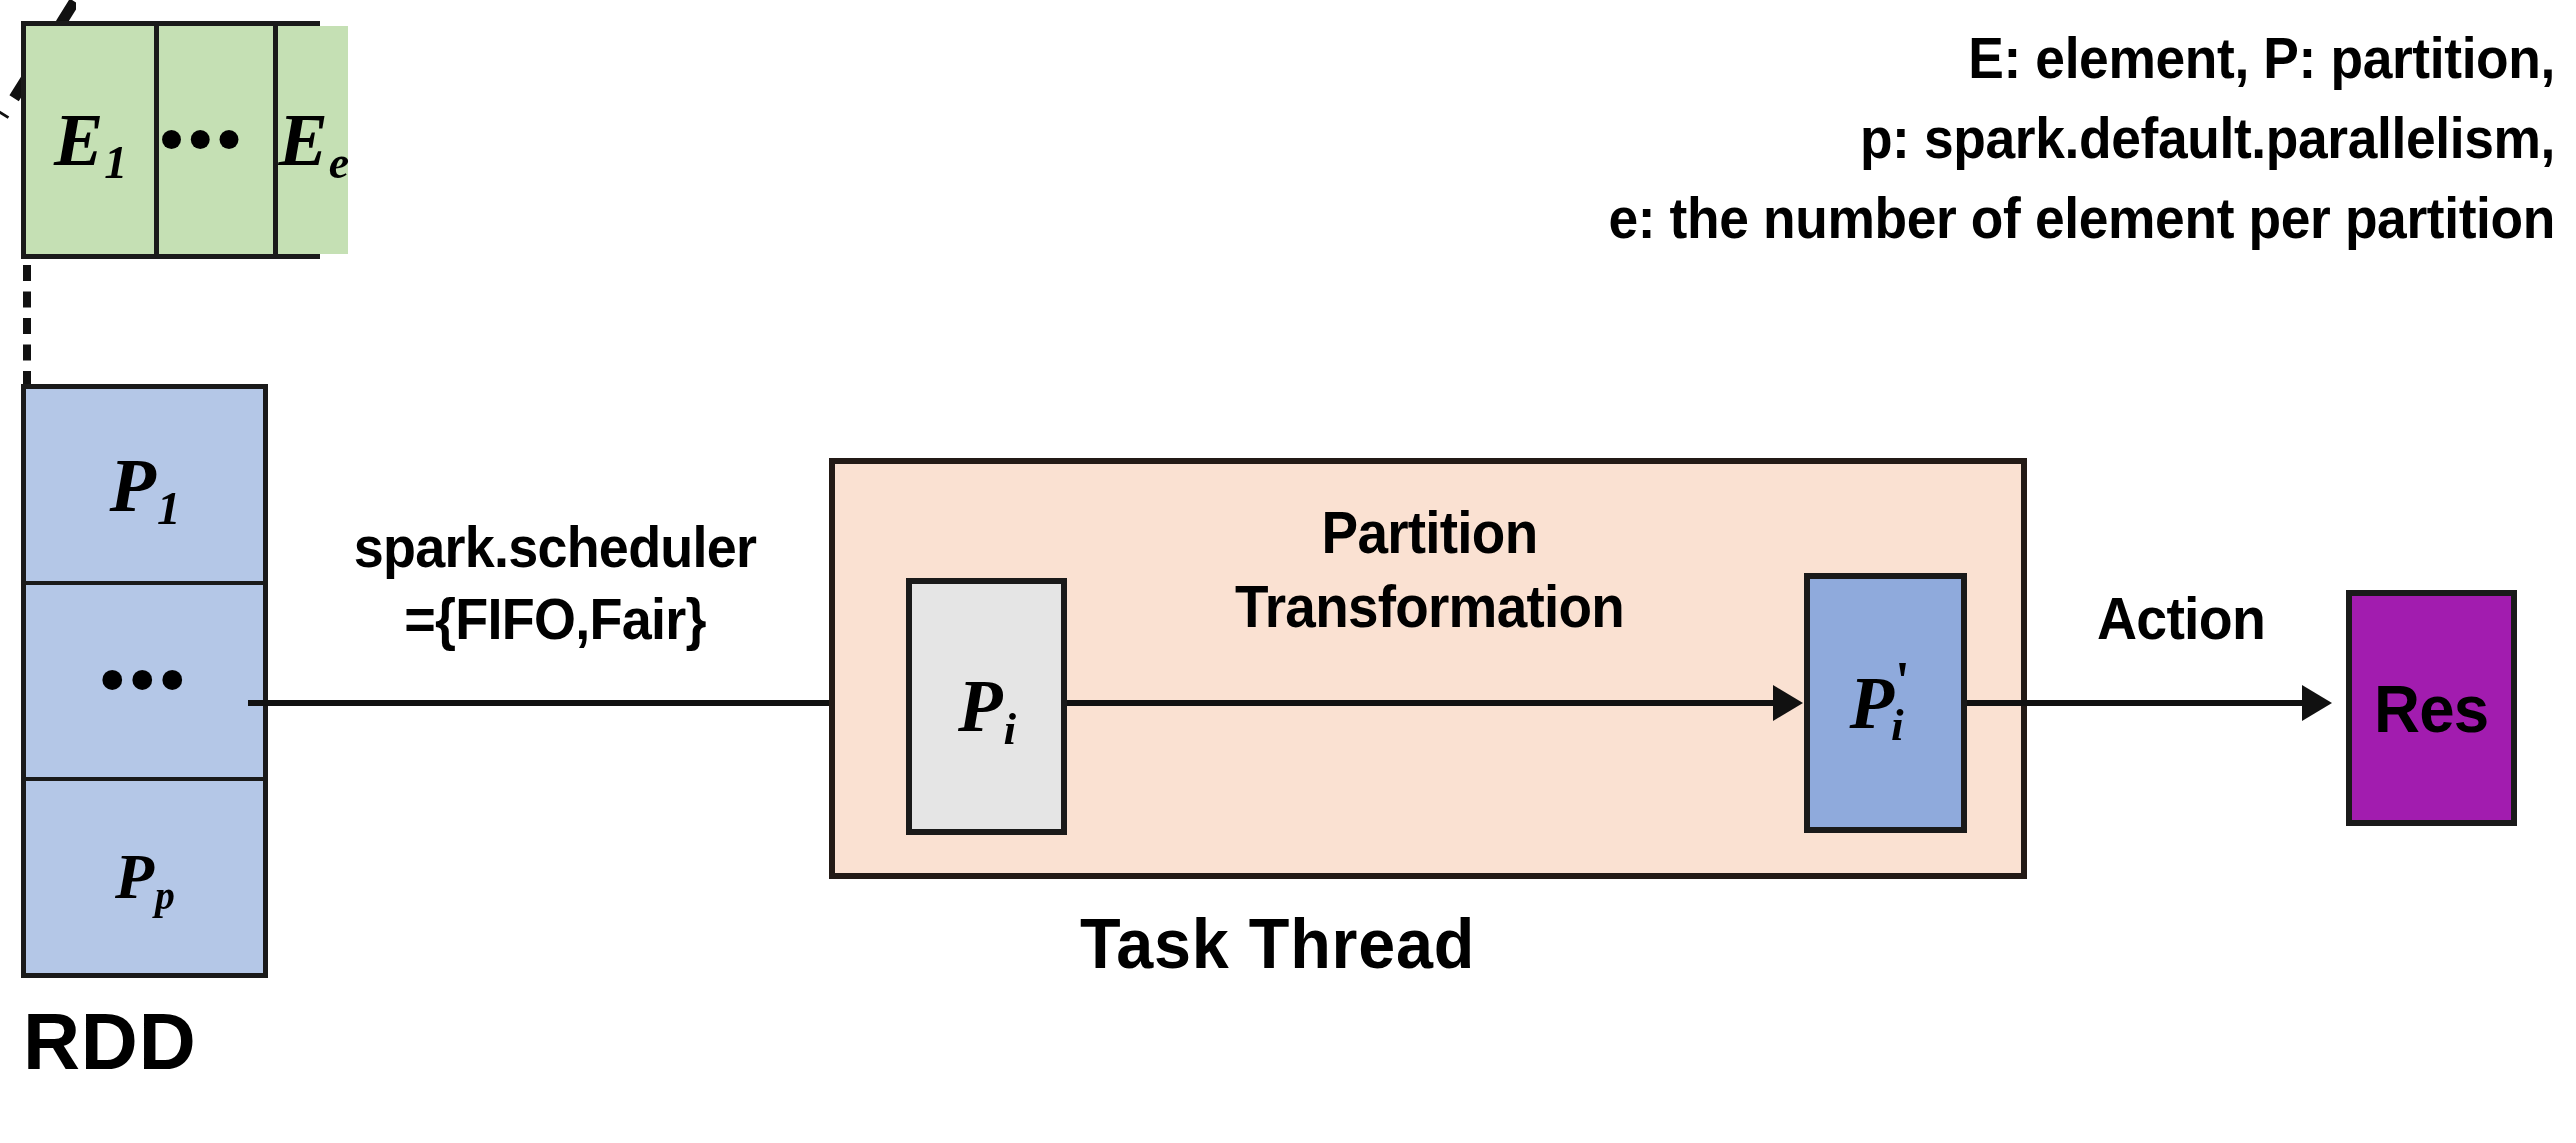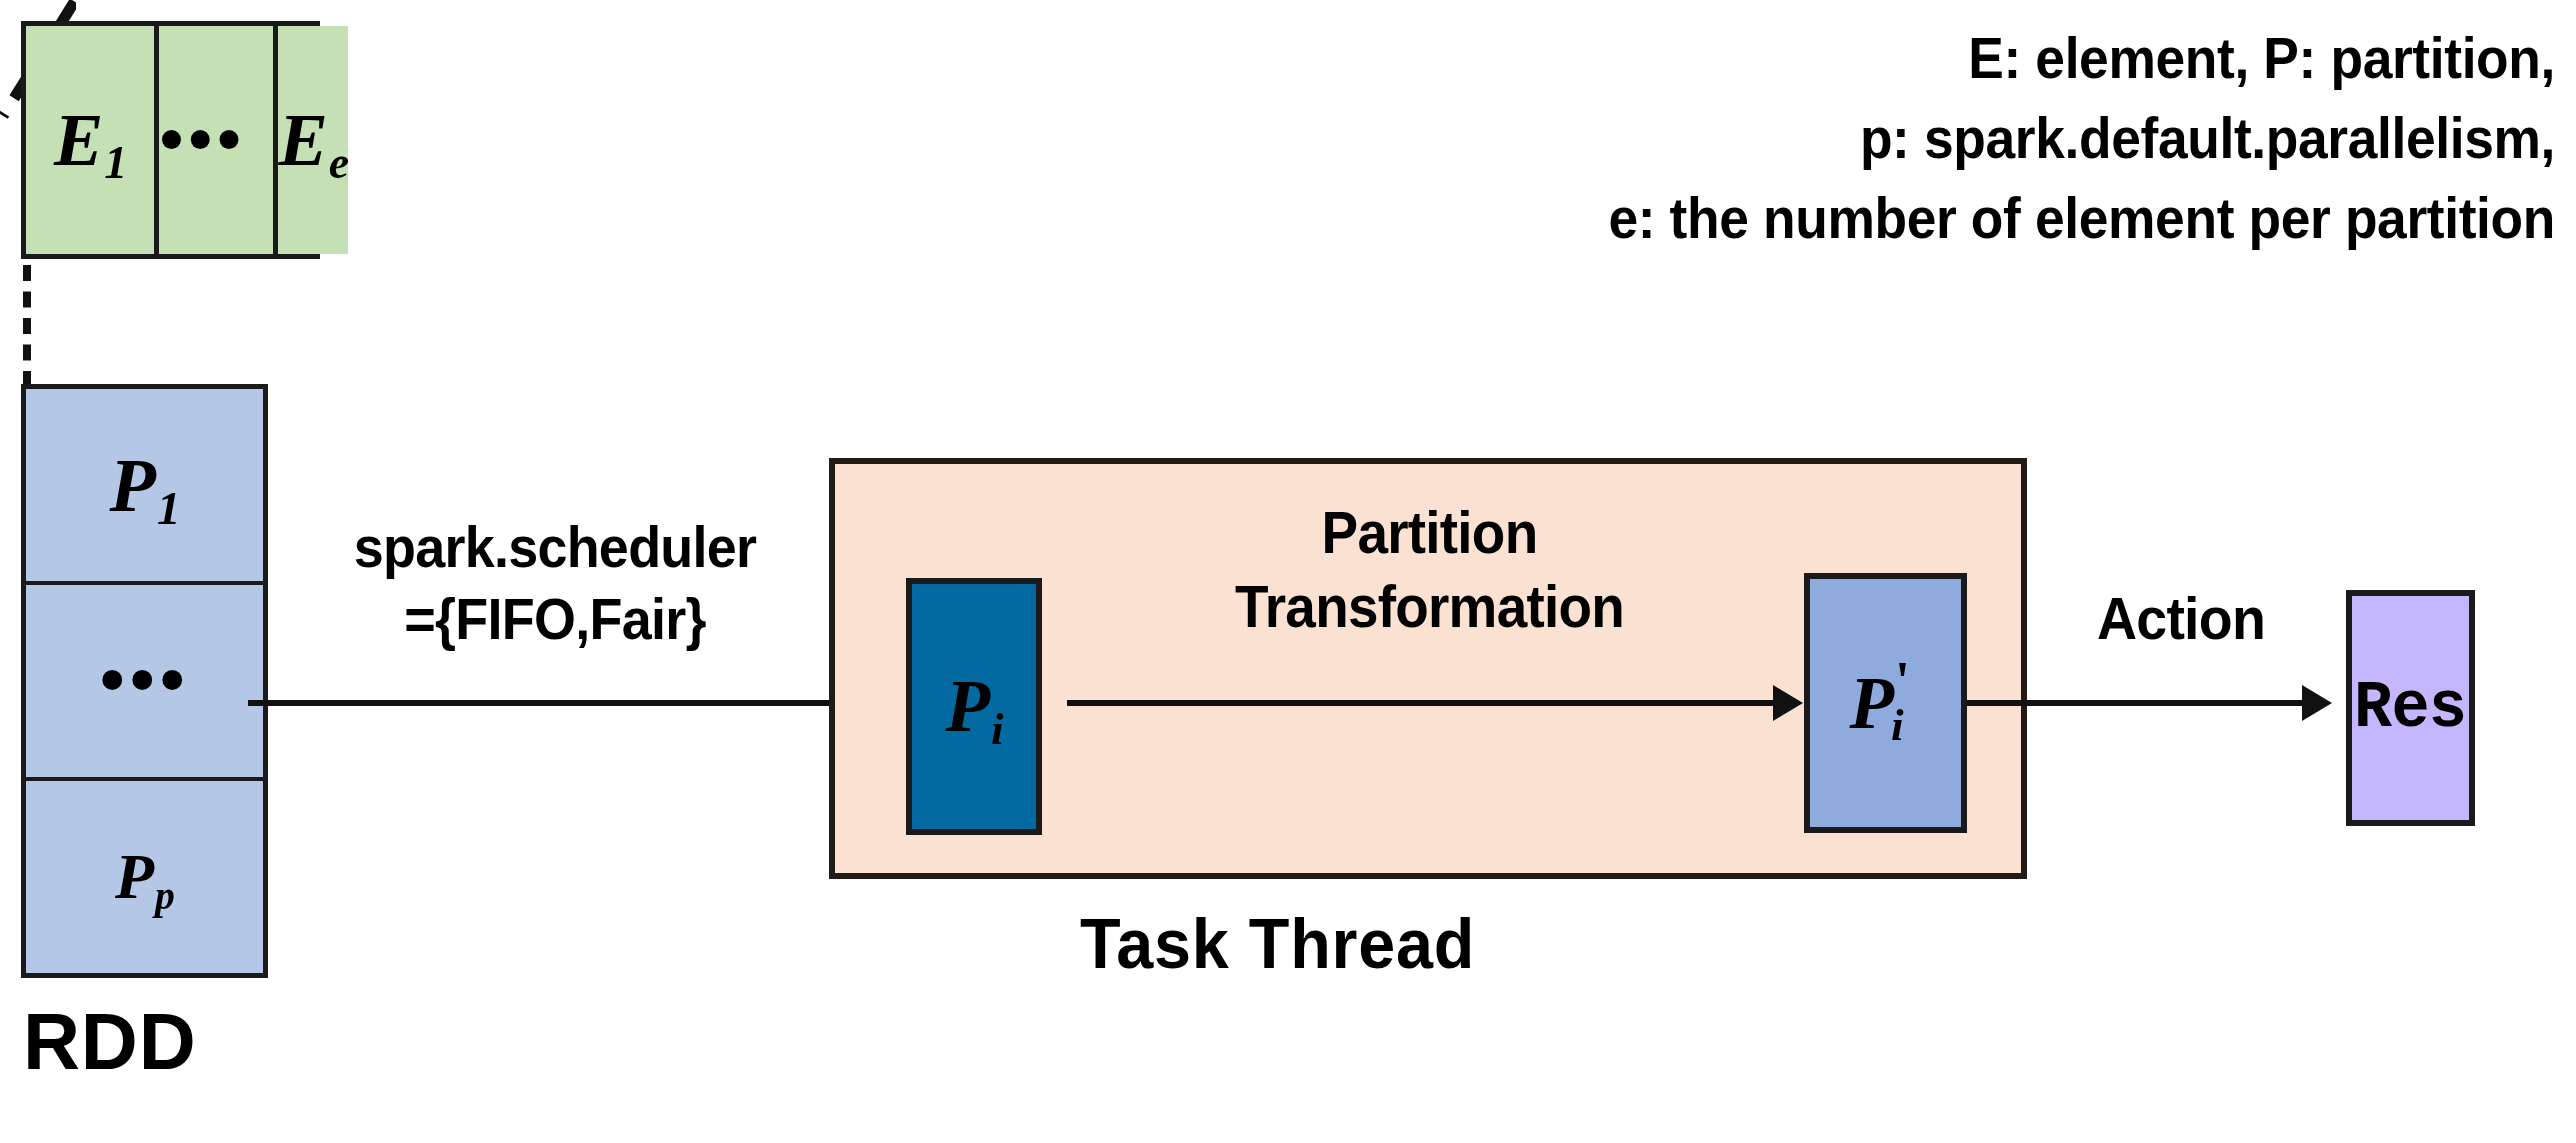--- a/index.html
+++ b/index.html
@@ -231,23 +231,23 @@
     line-height: 1;
     white-space: nowrap;
     transform: scaleX(0.95);
     transform-origin: center top;
   }
 
   
   #partition-in-box {
     left: 906px;
     top: 578px;
-    width: 136px;
+    width: 161px;
     height: 257px;
-    background: #0369a1;
+    background: #e5e5e5;
     border-width: 6px;
   }
   #partition-out-box {
     left: 1804px;
     top: 573px;
     width: 163px;
     height: 260px;
     background: #8faadc;
     border-width: 6px;
     align-items: center;
@@ -264,25 +264,24 @@
     font-weight: bold;
     letter-spacing: -0.8px;
     line-height: 1;
     white-space: nowrap;
     transform: scaleX(0.94);
     transform-origin: center top;
   }
   #result-box {
     left: 2346px;
     top: 590px;
-    width: 129px;
+    width: 171px;
     height: 236px;
-    background: #c4b5fd;
+    background: #a21caf;
     border-width: 6px;
-    font-family: Liberation Mono, monospace;
   }
   #result-box .reslabel {
     font-size: 67px;
     font-weight: bold;
     letter-spacing: -0.8px;
     line-height: 1;
     white-space: nowrap;
     transform: scaleX(0.95);
   }
 </style>

